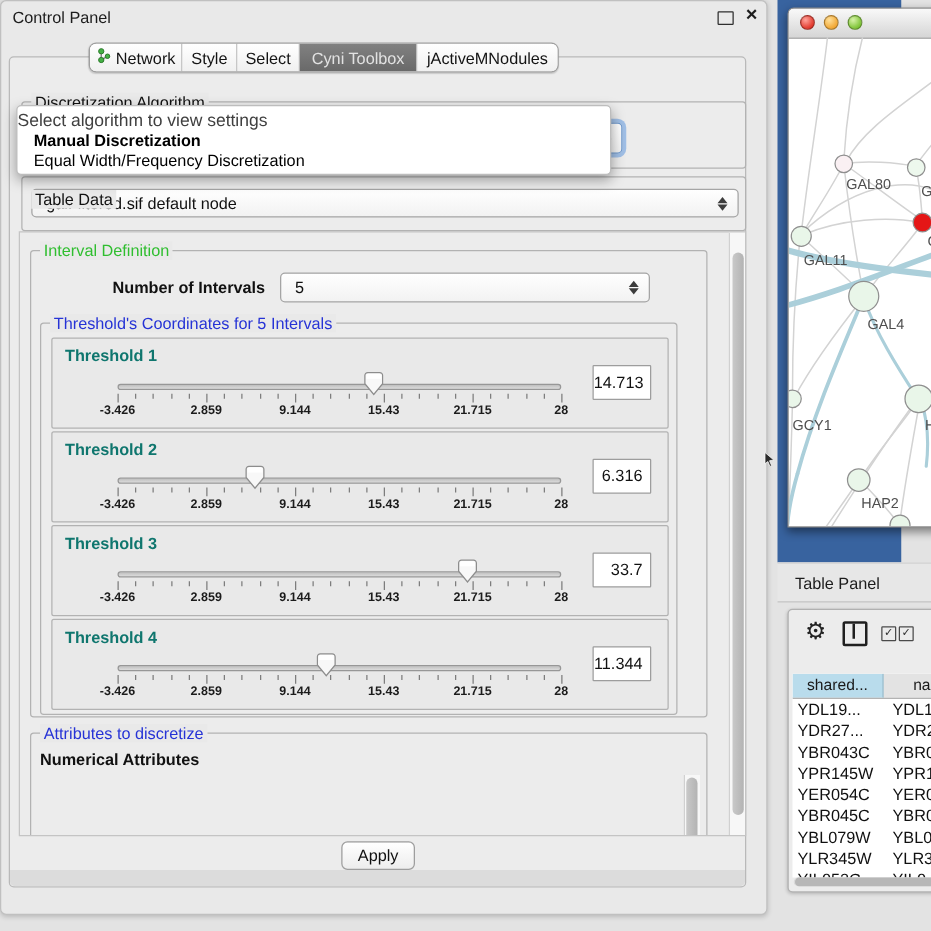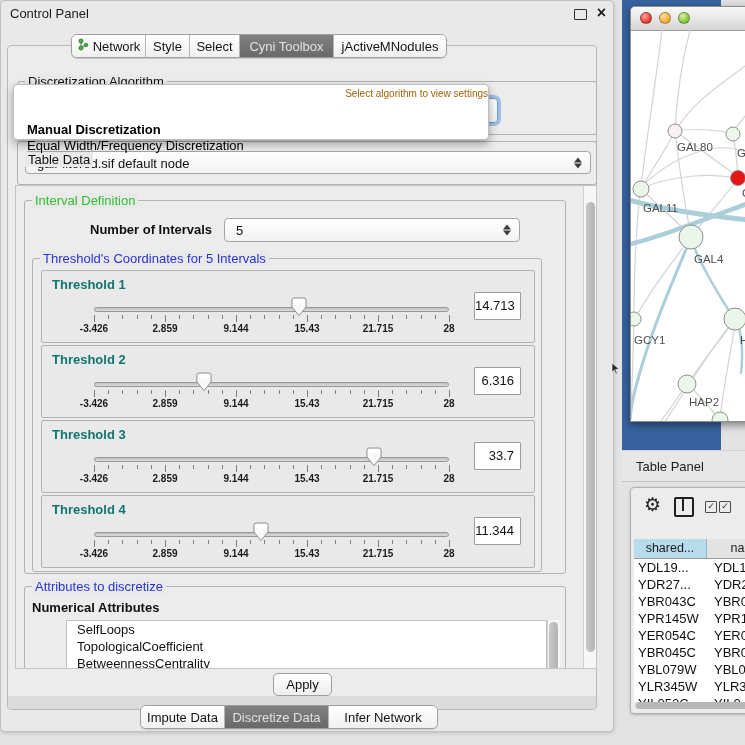--- a/index.html
+++ b/index.html
@@ -29,22 +29,22 @@
   .combo{position:absolute;background:linear-gradient(#ffffff,#f2f2f2);border:1px solid #a5a5a5;
          border-radius:4px;font-size:13px;color:#111;box-sizing:border-box;}
   .combo .val{position:absolute;left:11px;top:50%;transform:translateY(-50%);white-space:nowrap;}
   .stepper{position:absolute;right:8px;top:50%;transform:translateY(-50%);width:8px;height:13px;}
   .stepper .up{position:absolute;left:0;top:1px;width:0;height:0;border-left:4px solid transparent;border-right:4px solid transparent;border-bottom:5px solid #3c3c3c;}
   .stepper .dn{position:absolute;left:0;bottom:1px;width:0;height:0;border-left:4px solid transparent;border-right:4px solid transparent;border-top:5px solid #3c3c3c;}
   .combo.focus{border:1px solid #6f9bd1;box-shadow:0 0 0 3px rgba(98,155,226,.55);}
   
   .popup{position:absolute;left:12px;top:83px;width:474px;height:54px;background:#fff;
          border:1px solid #bdbdbd;border-radius:4px;box-shadow:0 4px 10px rgba(0,0,0,.35);z-index:30;}
-  .popup-hint{position:absolute;left:0;top:3px;width:100%;text-align:right;font-size:10px;color:#a16207;}
-  .popup-item{position:absolute;left:13px;font-size:13px;color:#000;white-space:nowrap;margin-top:17px;}
+  .popup-hint{position:absolute;left:0;top:3px;width:100%;text-align:left;font-size:14px;color:#404040;}
+  .popup-item{position:absolute;left:13px;font-size:13px;color:#000;white-space:nowrap;}
   .popup-item.bold{font-weight:bold;}
   
   .viewport{position:absolute;left:14px;top:184px;width:582px;height:484px;border:1px solid #c4c4c4;
             overflow:hidden;box-sizing:border-box;}
   .sb-v{position:absolute;background:#f7f7f7;border-left:1px solid #d0d0d0;}
   .sb-thumb{position:absolute;background:linear-gradient(90deg,#c9c9c9,#b3b3b3);border-radius:5px;}
   
   .tpanel{position:absolute;left:8px;width:492px;height:71px;border:1px solid #b2b2b2;border-radius:2px;background:#e9e9e9;}
   .tlabel{position:absolute;left:10px;top:6px;font-weight:bold;font-size:13px;color:#0f766e;}
   .track{position:absolute;left:52px;top:36px;width:355px;height:5px;border-radius:3px;
@@ -339,47 +339,31 @@
                 <path d="M3.4,2 h9.2 a1.4,1.4 0 0 1 1.4,1.4 V6 H2 V3.4 A1.4,1.4 0 0 1 3.4,2 Z" fill="#ffffff"></path>
               </svg></div>
             <div class="vfield">11.344</div>
           </div>
         </div>
       <span class="group-label lab-blue" style="left:24px;top:65px;">Threshold's Coordinates for 5 Intervals</span>
 
       <div class="group" style="left:8px;top:400px;width:540px;height:270px;"></div>
       <span class="group-label lab-blue" style="left:16px;top:393px;">Attributes to discretize</span>
       <span style="position:absolute;left:16px;top:414px;font-size:13px;font-weight:bold;color:#111;z-index:2;">Numerical Attributes</span>
-      <div class="list" id="attr-list" style="left:50px;top:434px;width:481px;height:60px;">
-          <div class="list-item">SelfLoops</div>
-          <div class="list-item">TopologicalCoefficient</div>
-          <div class="list-item">BetweennessCentrality</div>
-        </div>
       <div class="sb-v" style="left:531px;top:434px;width:12px;height:60px;">
         <div class="sb-thumb" style="left:1px;top:2px;width:9px;height:50px;"></div>
       </div>
 
       <div class="sb-v" style="left:567px;top:0;width:14px;height:483px;">
         <div class="sb-thumb" style="left:2px;top:16px;width:9px;height:450px;"></div>
       </div>
     </div>
 
     <div class="bottom-strip"></div>
     <div class="apply-btn">Apply</div>
-    <div class="segtabs" id="bottom-tabs" style="left:139px;top:704px;">
-        <div class="seg" style="width: 84px;">
-          <span>Impute Data</span>
-        </div>
-        <div class="seg sel" style="width: 104px;">
-          <span>Discretize Data</span>
-        </div>
-        <div class="seg" style="width: 108px;">
-          <span>Infer Network</span>
-        </div>
-      </div>
   </div>
 
   <div class="cursor">
     <svg width="10" height="12" viewBox="0 0 10 12">
         <path d="M1,0 L8,6 L4.6,6.6 L6.3,10.5 L4.9,11.1 L3.3,7.2 L1,9 Z" fill="#2b2b2b" stroke="#ffffff" stroke-width="0.6"></path>
       </svg>
   </div>
 
   <div class="blue-canvas">
     <div class="net-window">

